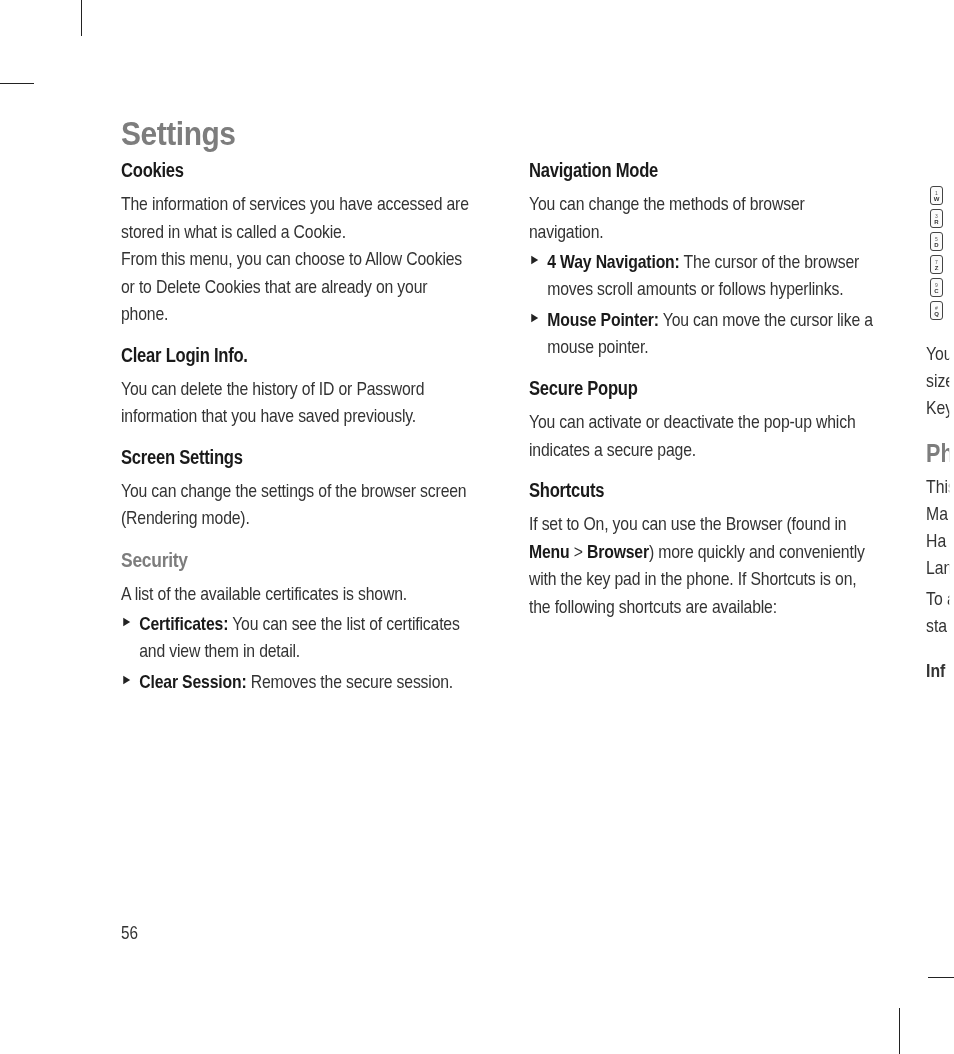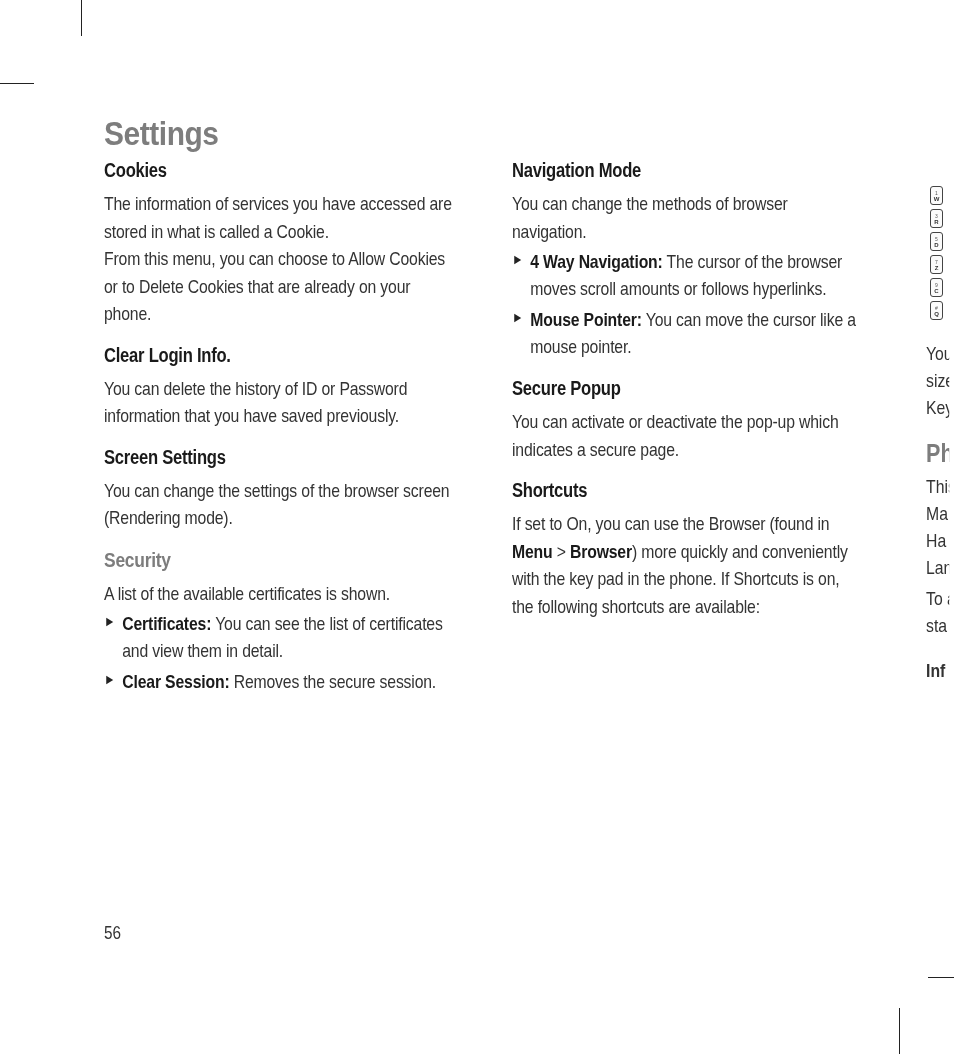--- a/index.html
+++ b/index.html
@@ -12,21 +12,21 @@
     overflow: hidden;
   }
 
   
   .crop-tl-v { position:absolute; left:81px; top:0; width:1px; height:36px; background:#222; }
   .crop-tl-h { position:absolute; left:0; top:83px; width:34px; height:1px; background:#222; }
   .crop-br-v { position:absolute; left:899px; top:1008px; width:1px; height:46px; background:#222; }
   .crop-br-h { position:absolute; left:928px; top:977px; width:26px; height:1px; background:#222; }
 
   .page {
-    position:absolute; left:104px; top:114px; width:760px; height:830px;
+    position:absolute; left:121px; top:114px; width:760px; height:830px;
   }
   .columns { display:flex; gap:56px; }
   .col { width:360px; }
 
   h1.settings {
     font-size:34px;
     font-weight:700;
     letter-spacing:-0.5px;
     color:#7d7d7d;
     margin-bottom:6px;

